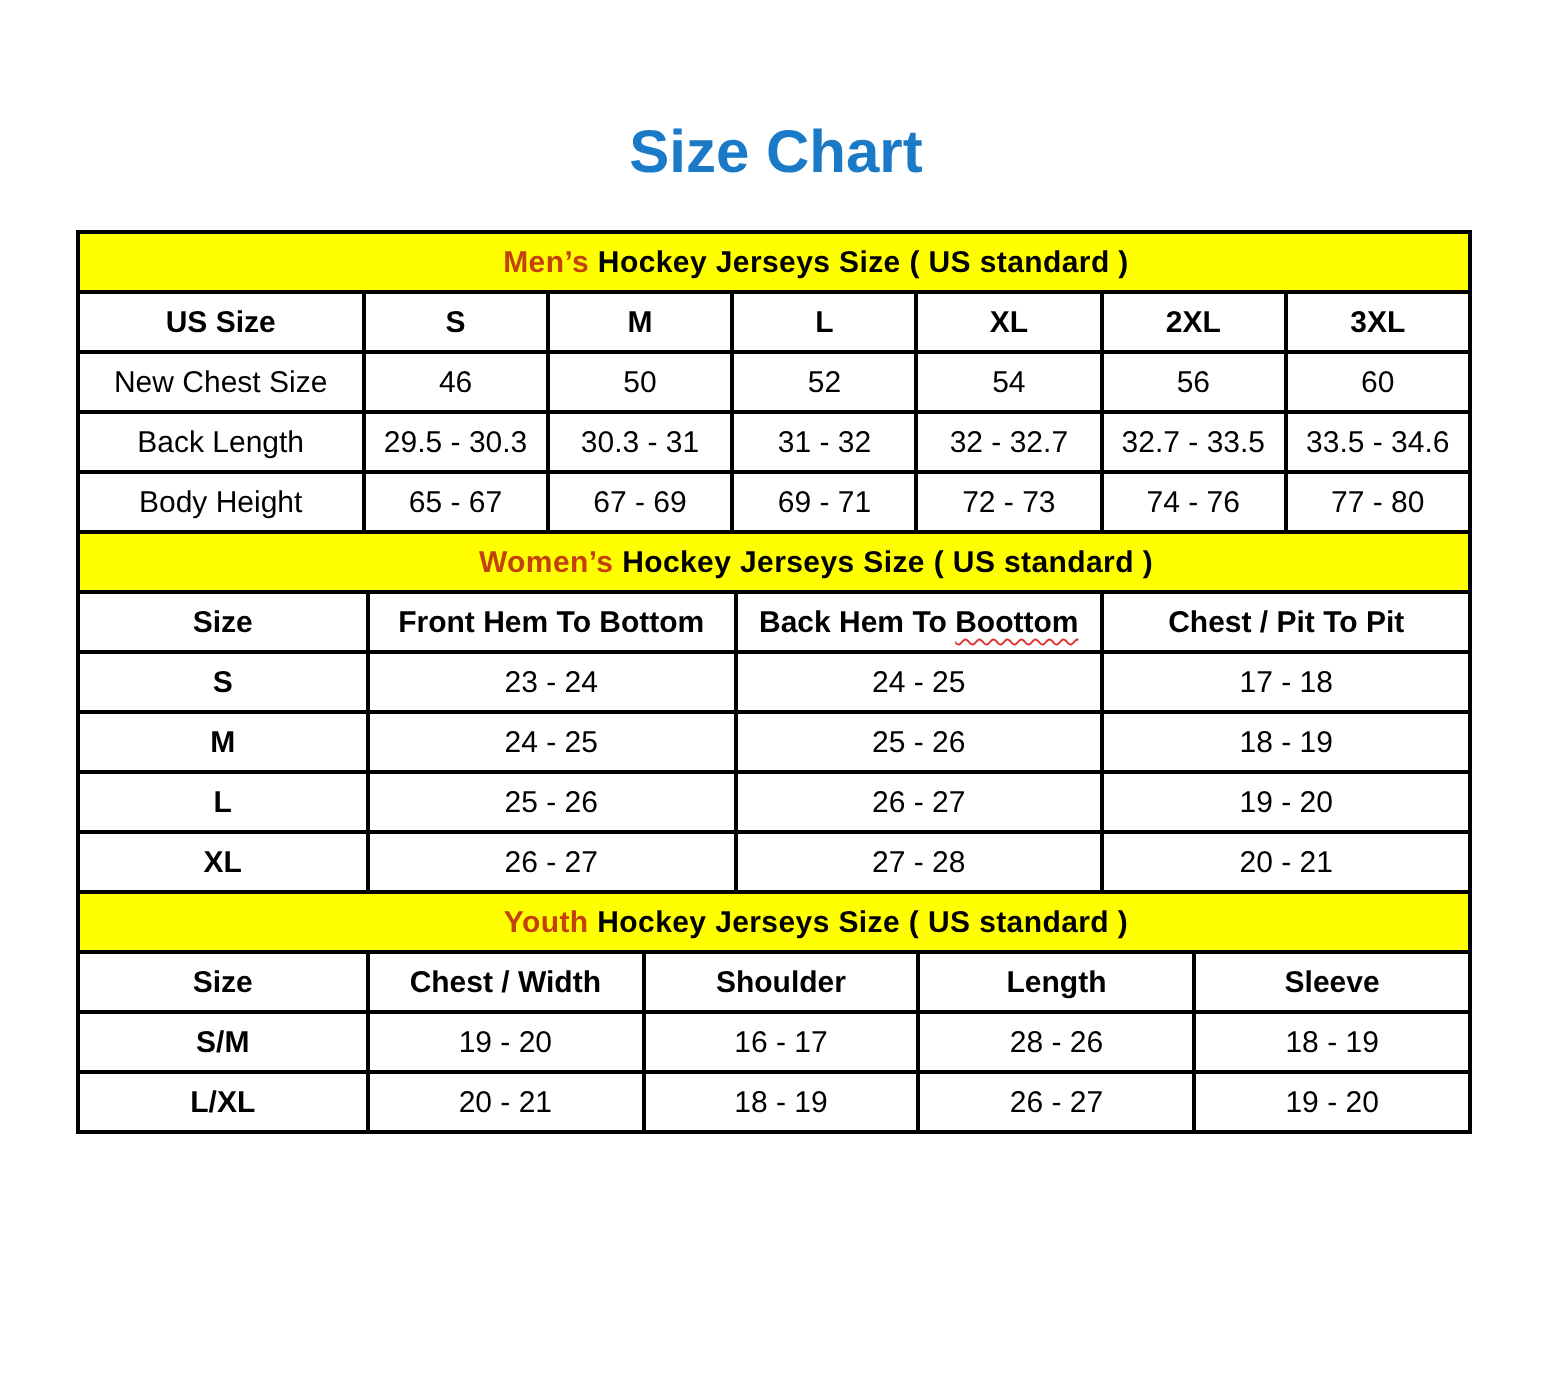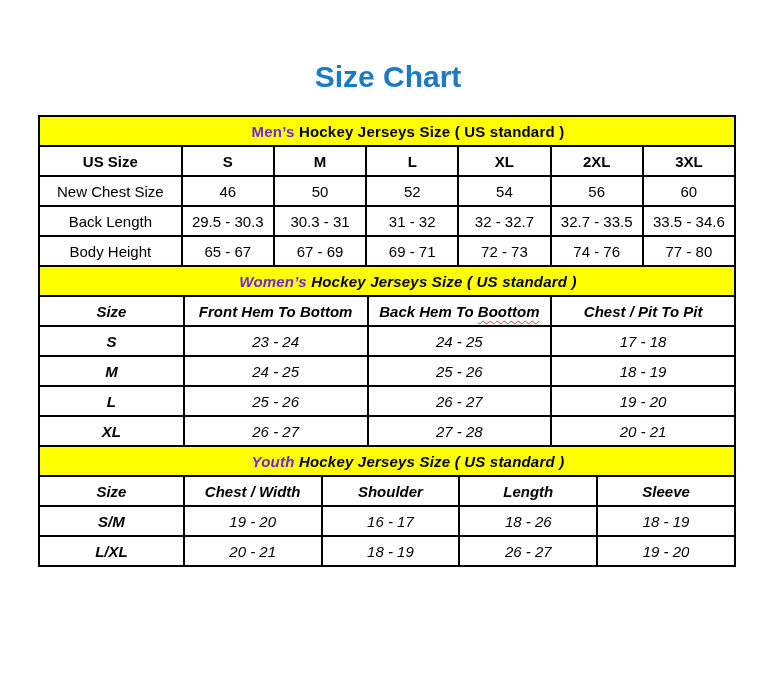--- a/index.html
+++ b/index.html
@@ -31,21 +31,20 @@
     margin-left: 38px;
   }
   table.size-table {
     width: 698px;
     border-collapse: collapse;
     table-layout: fixed;
     background: #ffffff;
   }
   table.size-table + table.size-table {
     margin-top: -2px; 
-    font-style: italic;
   }
   table.size-table td,
   table.size-table th {
     border: 2px solid #000000;
     text-align: center;
     vertical-align: middle;
     font-size: 15px;
     color: #000000;
     padding: 2px 2px;
     height: 24px;
@@ -53,21 +52,21 @@
     white-space: nowrap;
   }
   td.banner {
     background: #ffff00;
     font-weight: bold;
     font-size: 17px;
     height: 33px;
     letter-spacing: 0.2px;
   }
   .banner-accent {
-    color: #6d28d9;
+    color: #c2410c;
     margin-left: 42px;
   }
   table.size-table th {
     font-weight: bold;
   }
   td.bold-label {
     font-weight: bold;
   }
   .spellcheck {
     text-decoration-line: underline;
@@ -195,21 +194,21 @@
             <th>Size</th>
             <th>Chest / Width</th>
             <th>Shoulder</th>
             <th>Length</th>
             <th>Sleeve</th>
           </tr>
           <tr>
             <td class="bold-label">S/M</td>
             <td>19 - 20</td>
             <td>16 - 17</td>
-            <td>18 - 26</td>
+            <td>28 - 26</td>
             <td>18 - 19</td>
           </tr>
           <tr>
             <td class="bold-label">L/XL</td>
             <td>20 - 21</td>
             <td>18 - 19</td>
             <td>26 - 27</td>
             <td>19 - 20</td>
           </tr>
         </tbody>

